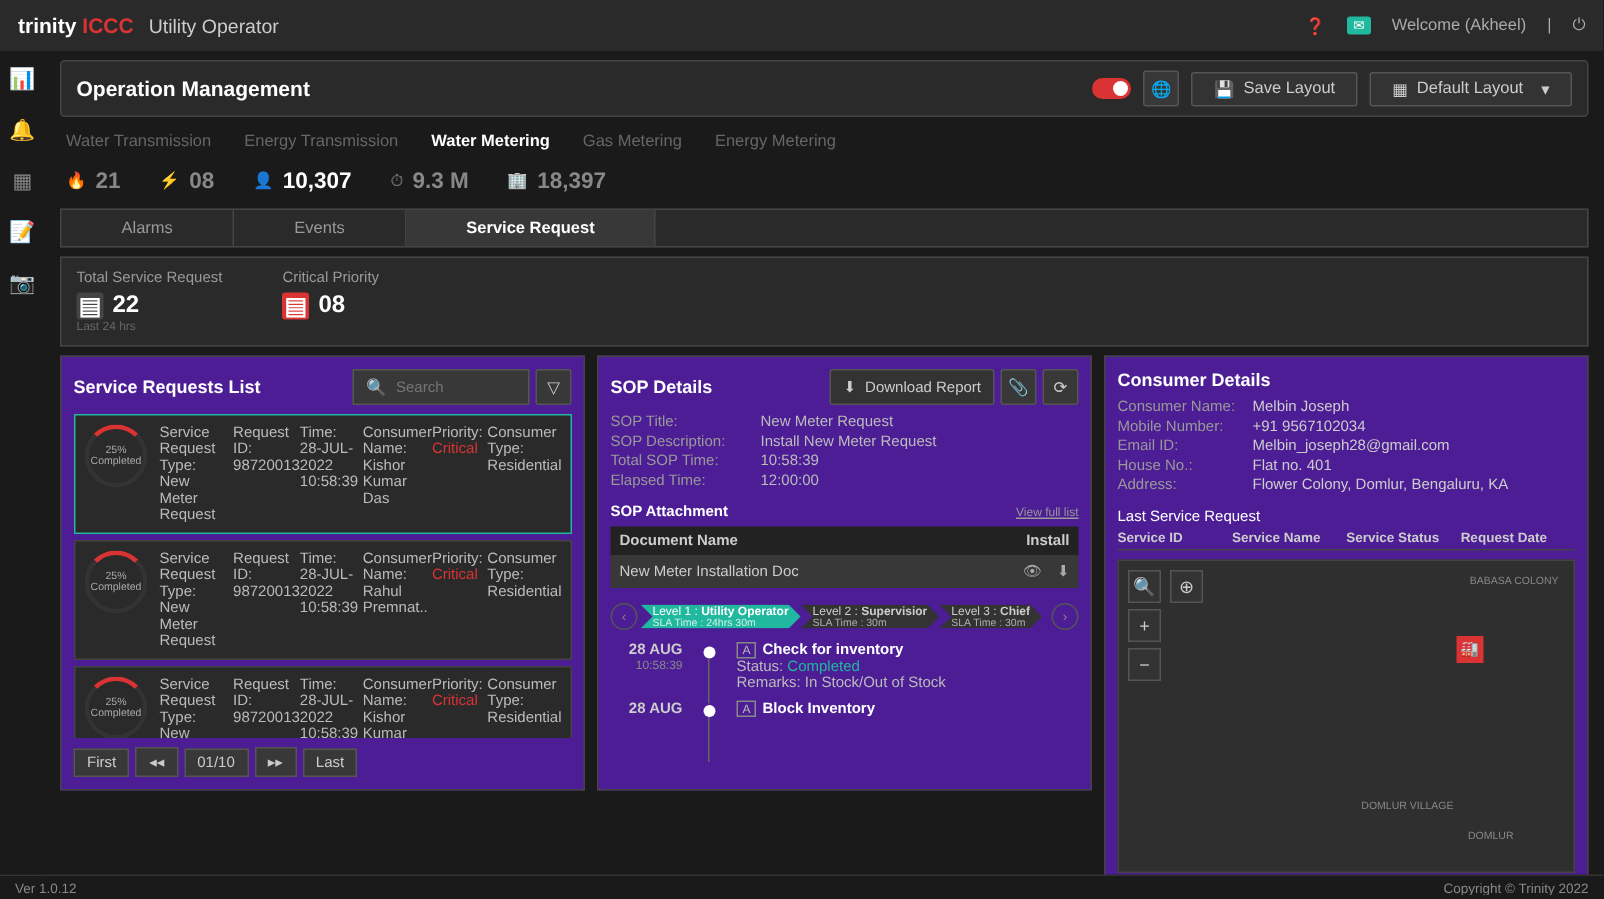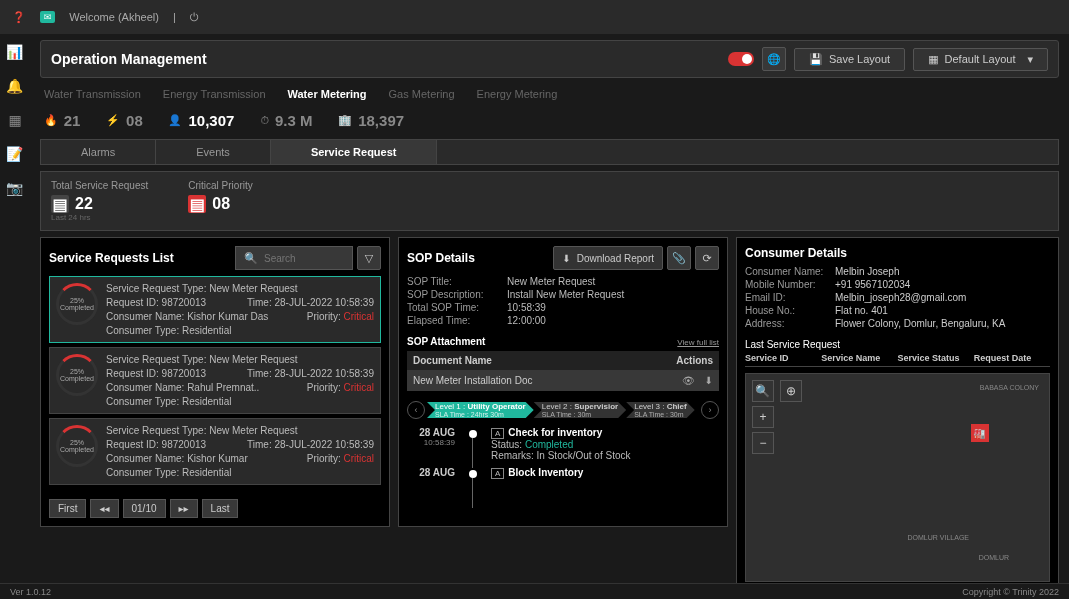--- a/index.html
+++ b/index.html
@@ -34,34 +34,34 @@
 .sub-tab{padding:6px 40px;color:#999;cursor:pointer;border-right:1px solid #444;font-size:11px}
 .sub-tab.active{background:#383838;color:#fff;font-weight:600}
 .panel{background:#2a2a2a;border:1px solid #444;padding:8px 10px;margin-top:6px}
 .counters{display:flex;gap:40px}
 .counter .lbl{color:#999;font-size:10px}
 .counter .num{font-size:16px;font-weight:600;color:#fff;display:flex;align-items:center;gap:6px;margin-top:4px}
 .counter .sub{font-size:8px;color:#666}
 .ico-box{width:18px;height:18px;display:inline-flex;align-items:center;justify-content:center;background:#444;border-radius:2px}
 .ico-box.red{background:#d93333}
 .cols{display:flex;gap:8px;margin-top:6px}
-.col{background:#000000;border:1px solid #444;padding:8px;display:flex;flex-direction:column}
+.col{background:#4c1d95;border:1px solid #444;padding:8px;display:flex;flex-direction:column}
 .col1{width:350px;height:290px}
 .col2{width:330px;height:290px}
 .col3{flex:1;height:354px}
 .col-hdr{display:flex;align-items:center;justify-content:space-between;margin-bottom:6px}
 .col-title{font-size:12px;font-weight:600;color:#fff}
 .search-box{display:flex;align-items:center;background:#383838;border:1px solid #555;padding:3px 8px;gap:6px;flex:1;max-width:130px}
 .search-box input{background:none;border:none;color:#ccc;outline:none;width:80px;font-size:10px}
 .icon-btn{width:24px;height:24px;background:#383838;border:1px solid #555;display:flex;align-items:center;justify-content:center;cursor:pointer;border-radius:2px;color:#ccc;font-size:11px}
 .sr-list{flex:1;overflow-y:auto;display:flex;flex-direction:column;gap:4px}
 .sr-card{border:1px solid #444;padding:6px;display:flex;gap:8px;font-size:10px;background:#2a2a2a}
 .sr-card.sel{border-color:#20b89e}
 .ring{width:42px;height:42px;border-radius:50%;border:3px solid #333;border-top-color:#d93333;display:flex;flex-direction:column;align-items:center;justify-content:center;font-size:7px;color:#aaa;flex-shrink:0}
-.sr-info{flex:1;display:flex;flex-direction:column;gap:3px;color:#bbb}
+.sr-info{flex:1;display:flex;flex-direction:row;gap:3px;color:#bbb}
 .sr-line{display:flex;justify-content:space-between}
 .crit{color:#d93333}
 .pager{display:flex;gap:4px;margin-top:6px;align-items:center}
 .pg-btn{background:#383838;border:1px solid #555;padding:3px 8px;color:#ccc;cursor:pointer;font-size:10px}
 .sop-meta{font-size:10px;color:#bbb}
 .sop-meta .row{display:flex;margin-bottom:2px}
 .sop-meta .k{width:100px;color:#999}
 .sop-meta .k::after{content:':'}
 .sop-att-hdr{display:flex;justify-content:space-between;align-items:baseline;margin-top:8px}
 .sop-att-title{font-size:10px;font-weight:600;color:#fff}
@@ -98,20 +98,25 @@
 .map-btn2{position:absolute;left:34px;top:6px}
 .map-pin{position:absolute;right:60px;top:50px;width:18px;height:18px;background:#d93333;display:flex;align-items:center;justify-content:center;color:#fff;font-size:10px}
 .map-label{position:absolute;font-size:7px;color:#888}
 .ftr{height:16px;background:#1a1a1a;display:flex;justify-content:space-between;align-items:center;padding:0 10px;font-size:9px;color:#888;border-top:1px solid #333}
 .small-ico{font-size:11px}
 </style>
 </head>
 <body>
 
 <div class="hdr">
+  <div class="logo">
+    <span class="logo-trinity">trinity</span>
+      <span class="logo-iccc">ICCC</span>
+    <span class="logo-sub">Utility Operator</span>
+  </div>
   <div class="hdr-r">
     <span class="ico small-ico">❓</span>
     <span class="notif">✉</span>
     <span>Welcome (Akheel)</span>
     <span>|</span>
     <span class="ico small-ico">⏻</span>
   </div>
 </div>
 
 <div class="main">
@@ -304,21 +309,21 @@
               <span class="k">Elapsed Time</span>
               <span> 12:00:00</span>
             </div>
           </div>
         <div class="sop-att-hdr">
           <span class="sop-att-title">SOP Attachment</span>
           <span class="link">View full list</span>
         </div>
         <div class="doc-hdr">
           <span>Document Name</span>
-          <span>Actions</span>
+          <span>Install</span>
         </div>
         <div class="doc-row">
           <span>New Meter Installation Doc</span>
           <div class="doc-actions">
             <span>👁</span>
             <span>⬇</span>
           </div>
         </div>
         <div class="flow">
           <span class="flow-nav">‹</span>

